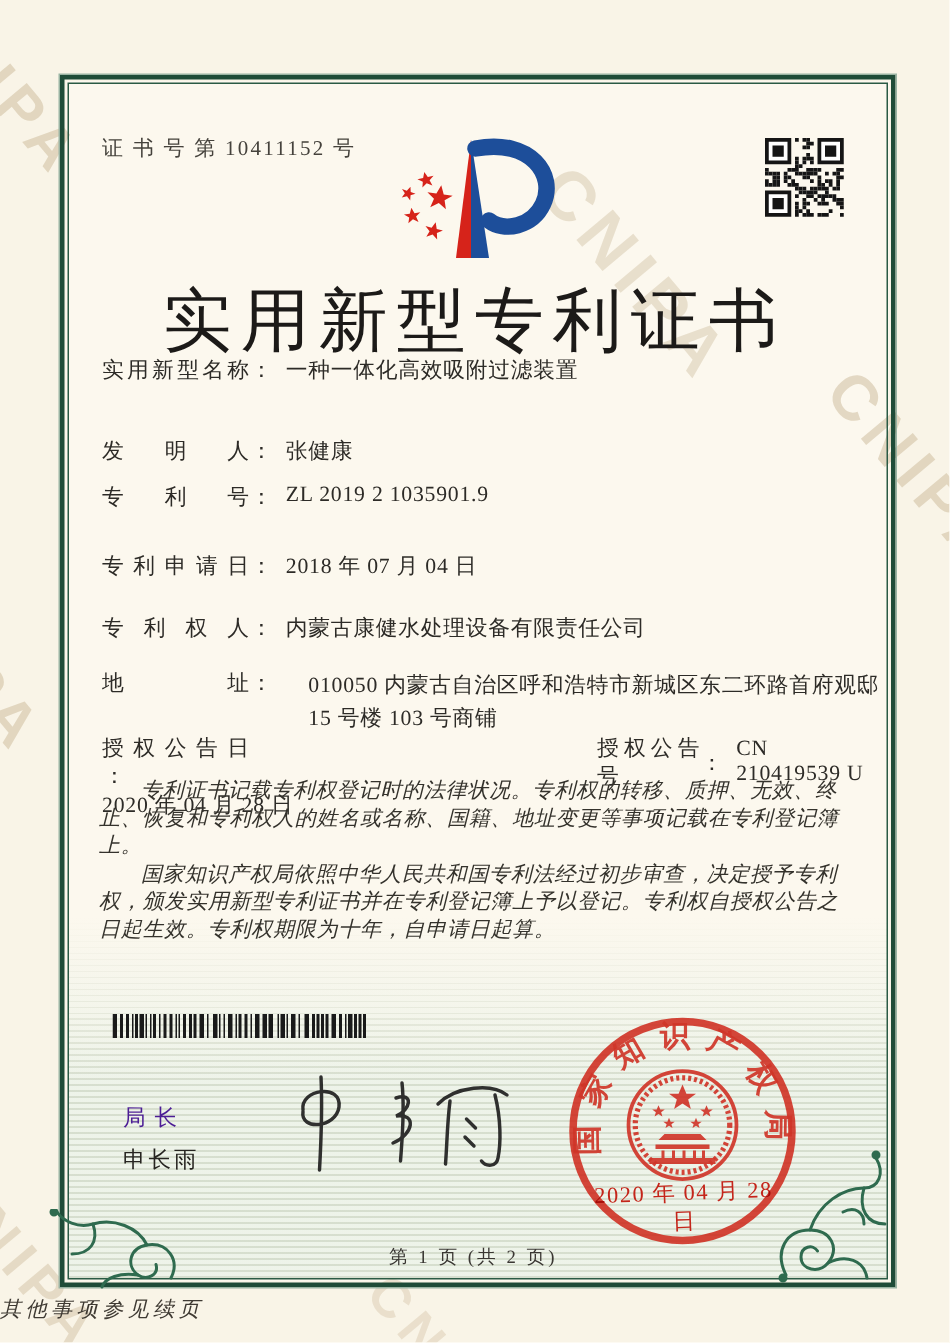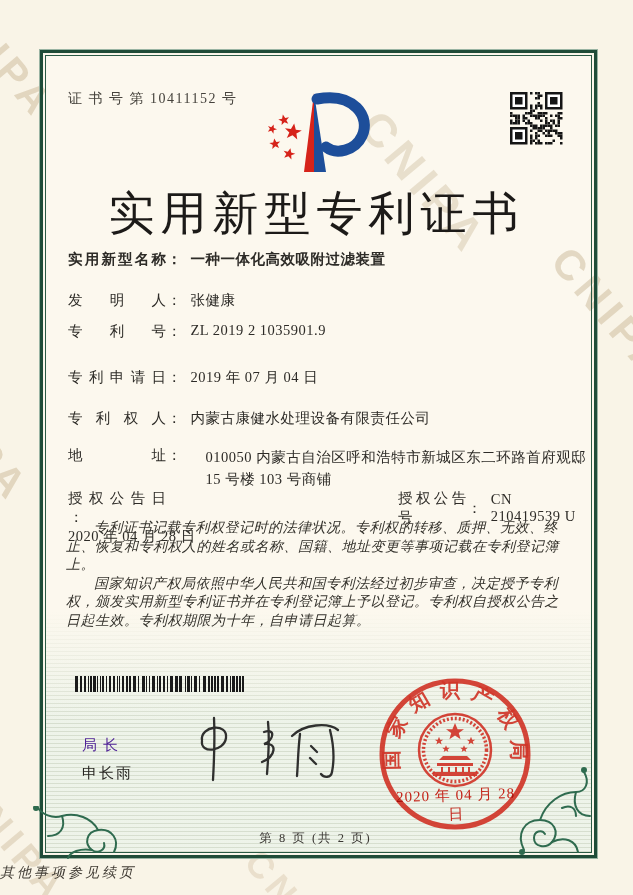--- a/index.html
+++ b/index.html
@@ -236,39 +236,39 @@
         <rect x="35" y="0" width="17.5" height="17.5" fill="#151515"></rect>
         <rect x="37.5" y="2.5" width="12.5" height="12.5" fill="#fff"></rect>
         <rect x="40" y="5" width="7.5" height="7.5" fill="#151515"></rect>
         <rect x="0" y="35" width="17.5" height="17.5" fill="#151515"></rect>
         <rect x="2.5" y="37.5" width="12.5" height="12.5" fill="#fff"></rect>
         <rect x="5" y="40" width="7.5" height="7.5" fill="#151515"></rect>
       </svg>
 
     <div class="title">实用新型专利证书</div>
 
-    <div class="row" style="top:250px;font-weight:bold;">
+    <div class="row" style="top:237px;">
       <span class="lbl">实用新型名称</span>
         <span class="colon">：</span>
       <span class="val">一种一体化高效吸附过滤装置</span>
     </div>
     <div class="row" style="top:291px;">
       <span class="lbl">发明人</span>
         <span class="colon">：</span>
       <span class="val">张健康</span>
     </div>
     <div class="row" style="top:322px;">
       <span class="lbl">专利号</span>
         <span class="colon">：</span>
       <span class="val">ZL 2019 2 1035901.9</span>
     </div>
     <div class="row" style="top:368px;">
       <span class="lbl">专利申请日</span>
         <span class="colon">：</span>
-      <span class="val">2019 年 07 月 04 日</span>
+      <span class="val">2018 年 07 月 04 日</span>
     </div>
     <div class="row" style="top:409px;">
       <span class="lbl">专利权人</span>
         <span class="colon">：</span>
       <span class="val">内蒙古康健水处理设备有限责任公司</span>
     </div>
     <div class="row" style="top:446px;">
       <span class="lbl">地址</span>
         <span class="colon">：</span>
       <span class="val val-wrap">010050 内蒙古自治区呼和浩特市新城区东二环路首府观邸 15 号楼 103 号商铺</span>
@@ -378,21 +378,21 @@
         <rect x="66" y="93" width="2" height="5"></rect>
           <rect x="73" y="93" width="2" height="5"></rect>
         <rect x="80" y="93" width="2" height="5"></rect>
           <rect x="87" y="93" width="2" height="5"></rect>
         <rect x="93" y="93" width="2" height="5"></rect>
         <rect x="58" y="98" width="44" height="4"></rect>
       </g>
     </svg>
     <div class="seal-date">2020 年 04 月 28 日</div>
 
-    <div class="page-num">第 8 页 (共 2 页)</div>
+    <div class="page-num">第 1 页 (共 2 页)</div>
     <div class="footer-note">其他事项参见续页</div>
   </div>
 
   <svg class="ornament orn-br" width="80" height="94" viewBox="0 0 80 94">
     <g fill="none" stroke="#2f6b4f" stroke-width="2" stroke-linecap="round">
       <path d="M10,86 C2,70 10,56 26,56 C40,56 46,68 38,78 C32,85 20,83 20,74 C20,67 28,65 31,70"></path>
       <path d="M26,56 C32,38 48,28 62,28 C72,28 76,18 70,8"></path>
       <path d="M62,28 C58,42 64,52 76,52"></path>
       <path d="M38,78 C50,72 62,76 64,88"></path>
       <path d="M48,44 C56,40 62,44 62,52"></path>

